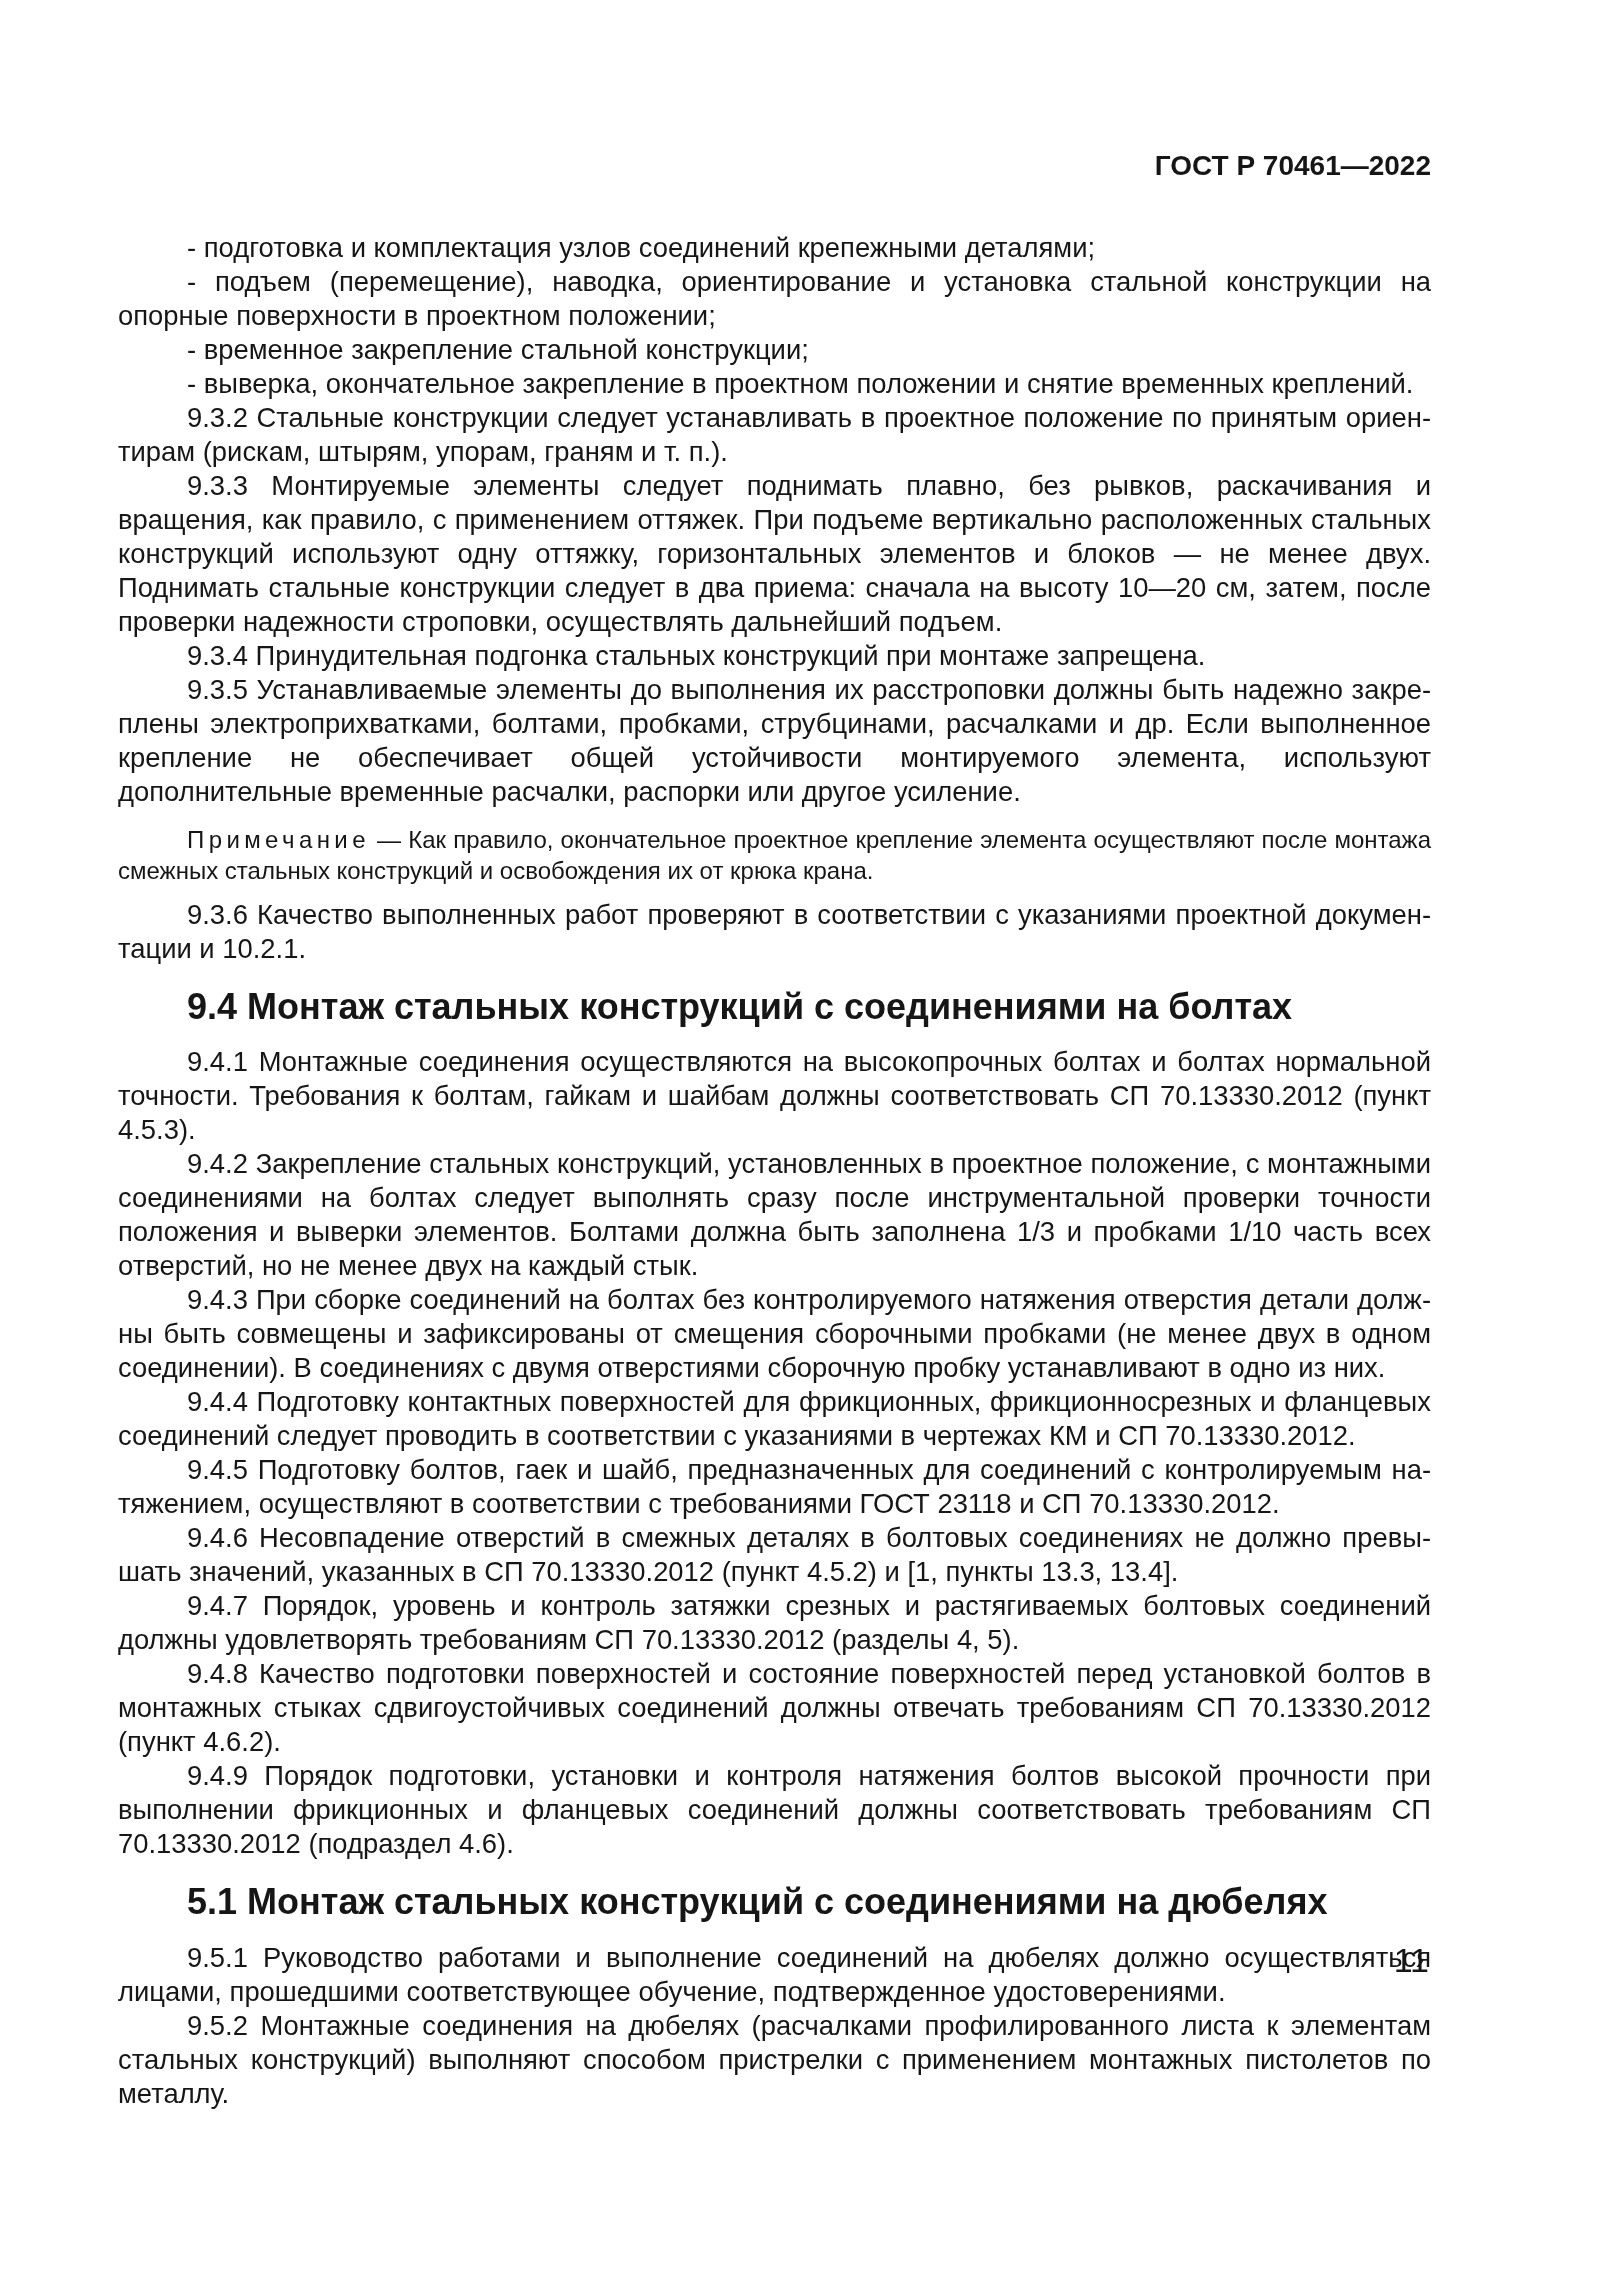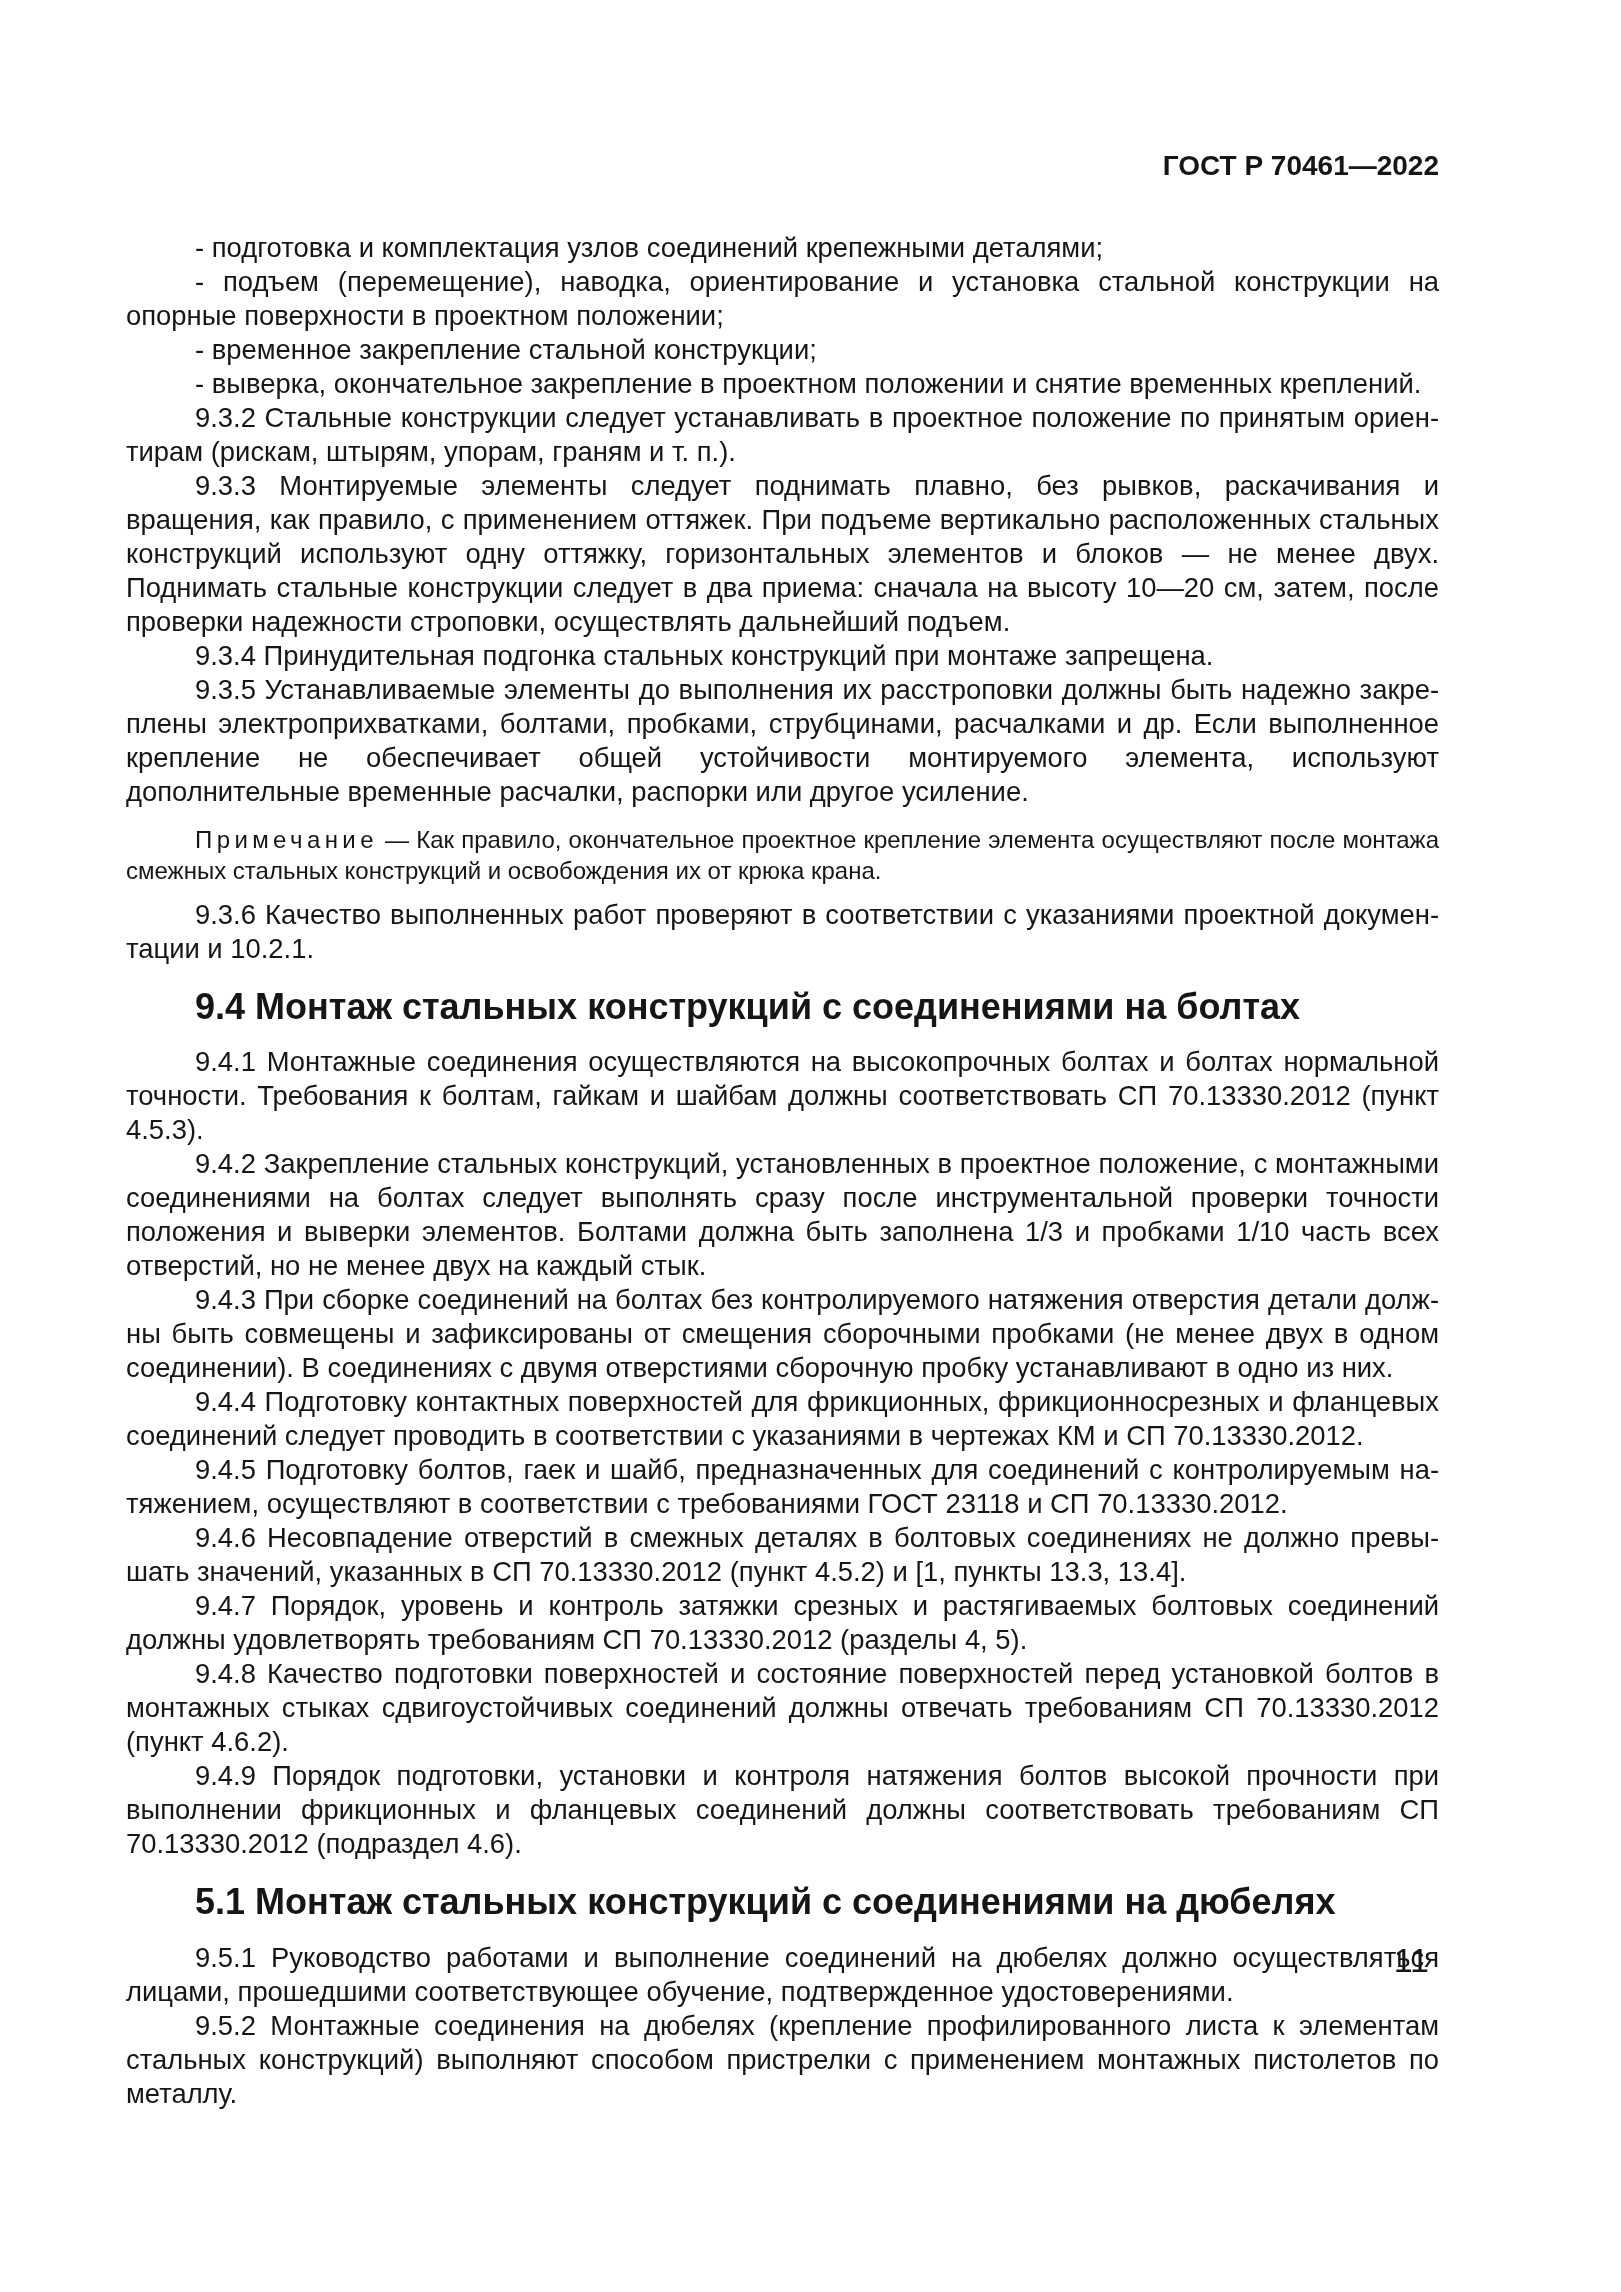--- a/index.html
+++ b/index.html
@@ -11,21 +11,21 @@
     position: relative;
     width: 1621px;
     height: 2293px;
     background: #ffffff;
     font-family: "Liberation Sans", sans-serif;
     color: #161616;
     overflow: hidden;
   }
   .content {
     position: absolute;
-    left: 126px;
+    left: 118px;
     top: 149px;
     width: 1313px;
   }
   .doc-header {
     text-align: right;
     font-weight: bold;
     font-size: 28px;
     line-height: 33px;
     margin: 0 0 49px 0;
   }
@@ -92,18 +92,18 @@
     <p class="para">9.4.4 Подготовку контактных поверхностей для фрикционных, фрикционносрезных и фланцевых соединений следует проводить в соответствии с указаниями в чертежах КМ и СП 70.13330.2012.</p>
     <p class="para">9.4.5 Подготовку болтов, гаек и шайб, предназначенных для соединений с контролируемым на­тяжением, осуществляют в соответствии с требованиями ГОСТ 23118 и СП 70.13330.2012.</p>
     <p class="para">9.4.6 Несовпадение отверстий в смежных деталях в болтовых соединениях не должно превы­шать значений, указанных в СП 70.13330.2012 (пункт 4.5.2) и [1, пункты 13.3, 13.4].</p>
     <p class="para">9.4.7 Порядок, уровень и контроль затяжки срезных и растягиваемых болтовых соединений долж­ны удовлетворять требованиям СП 70.13330.2012 (разделы 4, 5).</p>
     <p class="para">9.4.8 Качество подготовки поверхностей и состояние поверхностей перед установкой болтов в монтажных стыках сдвигоустойчивых соединений должны отвечать требованиям СП 70.13330.2012 (пункт 4.6.2).</p>
     <p class="para">9.4.9 Порядок подготовки, установки и контроля натяжения болтов высокой прочности при выпол­нении фрикционных и фланцевых соединений должны соответствовать требованиям СП 70.13330.2012 (подраздел 4.6).</p>
 
     <p class="heading">5.1 Монтаж стальных конструкций с соединениями на дюбелях</p>
 
     <p class="para">9.5.1 Руководство работами и выполнение соединений на дюбелях должно осуществляться лица­ми, прошедшими соответствующее обучение, подтвержденное удостоверениями.</p>
-    <p class="para">9.5.2 Монтажные соединения на дюбелях (крепление профилированного листа к элементам стальных конструкций) выполняют способом пристрелки с применением монтажных пистолетов по металлу.</p>
+    <p class="para">9.5.2 Монтажные соединения на дюбелях (расчалками профилированного листа к элементам стальных конструкций) выполняют способом пристрелки с применением монтажных пистолетов по металлу.</p>
   </div>
 
   <div class="page-num">11</div>
 </div>
 
 
 </body></html>

